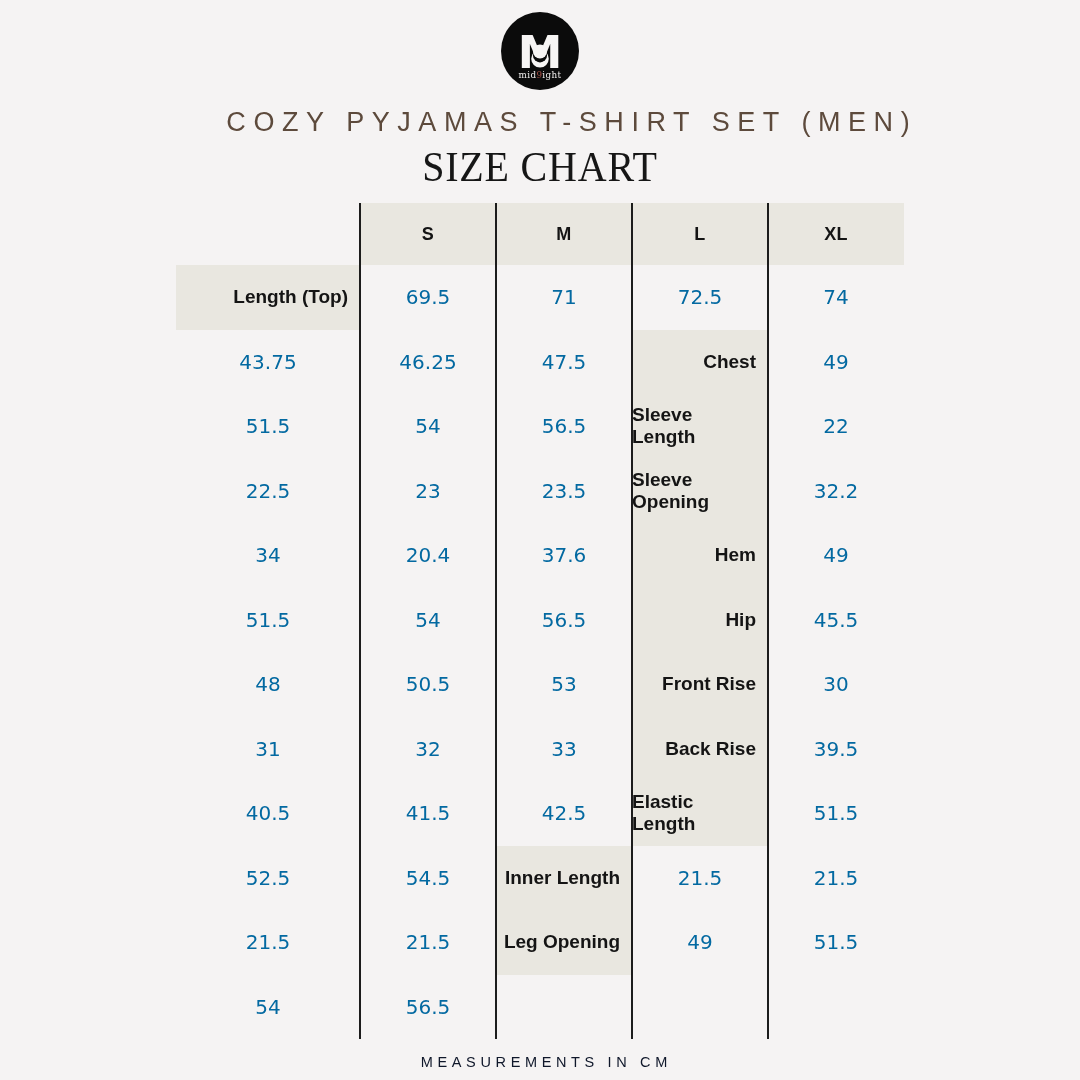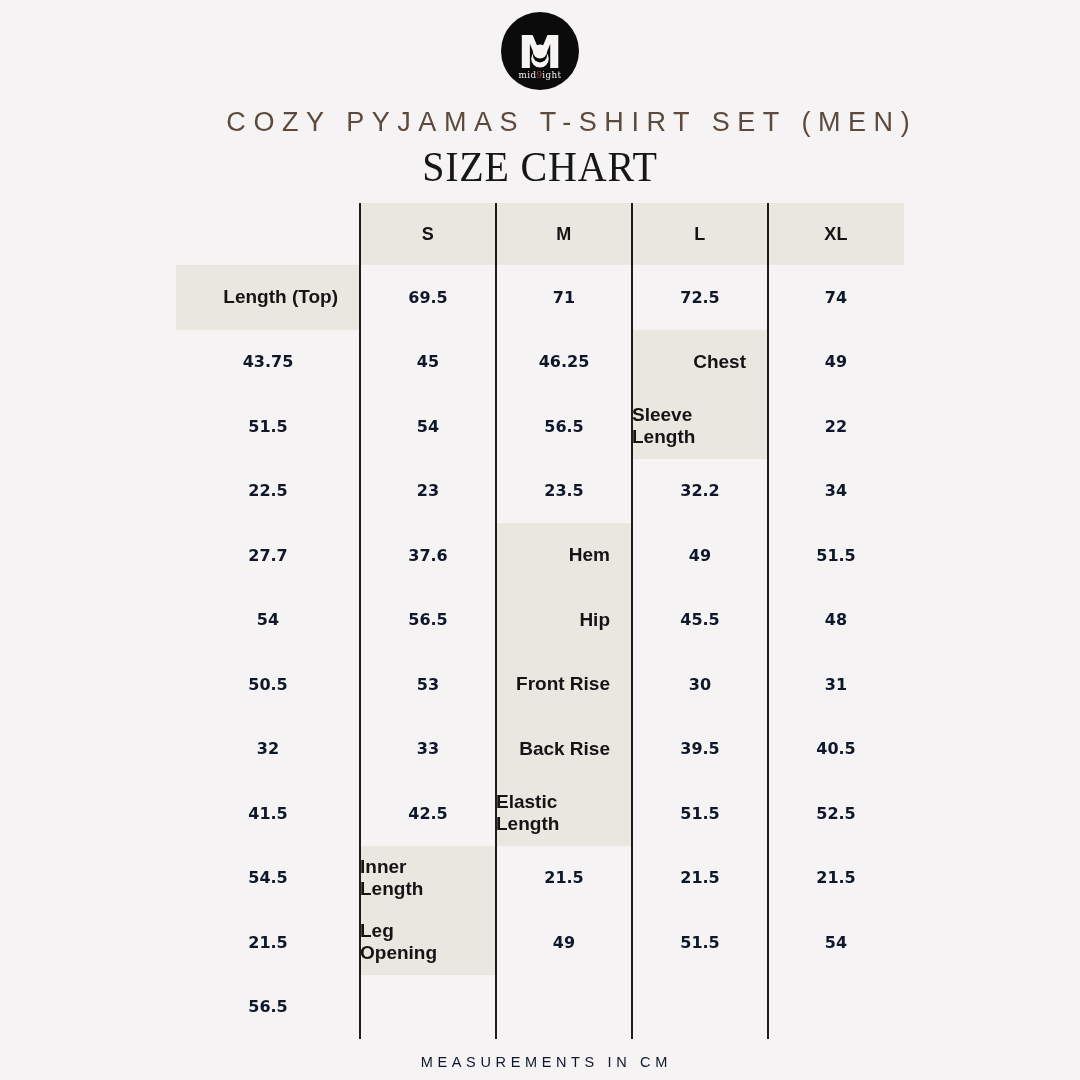--- a/index.html
+++ b/index.html
@@ -55,26 +55,26 @@
   }
   .cell { display: flex; align-items: center; justify-content: center; }
   .cell.corner { background: transparent; }
   .cell.head {
     background: #e9e7e0;
     font-weight: bold; font-size: 18px; color: #141414;
     letter-spacing: 0.02em;
   }
   .cell.label {
     background: #e9e7e0;
-    justify-content: flex-end; padding-right: 22px; box-sizing: border-box;
+    justify-content: flex-end; padding-right: 12px; box-sizing: border-box;
     font-weight: bold; font-size: 19px; color: #141414;
   }
   .cell.value {
     font-family: "DejaVu Sans", sans-serif;
-    font-size: 16px; font-weight: 700; color: #0f172a;
+    font-size: 20px; font-weight: 400; color: #0369a1;
   }
   .vline {
     position: absolute; top: 0; width: 2px; height: 836px;
     background: #1c1c1c;
   }
   .vline.v1 { left: 183px; }
   .vline.v2 { left: 319px; }
   .vline.v3 { left: 455px; }
   .vline.v4 { left: 591px; }
 
@@ -118,35 +118,36 @@
   <div class="cell head">S</div>
       <div class="cell head">M</div>
       <div class="cell head">L</div>
       <div class="cell head">XL</div>
       <div class="cell label">Length (Top)</div>
       <div class="cell value">69.5</div>
       <div class="cell value">71</div>
       <div class="cell value">72.5</div>
       <div class="cell value">74</div>
       <div class="cell value">43.75</div>
-      <div class="cell value">45</div>
       <div class="cell value">46.25</div>
+      <div class="cell value">47.5</div>
       <div class="cell label">Chest</div>
       <div class="cell value">49</div>
       <div class="cell value">51.5</div>
       <div class="cell value">54</div>
       <div class="cell value">56.5</div>
       <div class="cell label">Sleeve Length</div>
       <div class="cell value">22</div>
       <div class="cell value">22.5</div>
       <div class="cell value">23</div>
       <div class="cell value">23.5</div>
+      <div class="cell label">Sleeve Opening</div>
       <div class="cell value">32.2</div>
       <div class="cell value">34</div>
-      <div class="cell value">27.7</div>
+      <div class="cell value">20.4</div>
       <div class="cell value">37.6</div>
       <div class="cell label">Hem</div>
       <div class="cell value">49</div>
       <div class="cell value">51.5</div>
       <div class="cell value">54</div>
       <div class="cell value">56.5</div>
       <div class="cell label">Hip</div>
       <div class="cell value">45.5</div>
       <div class="cell value">48</div>
       <div class="cell value">50.5</div>

